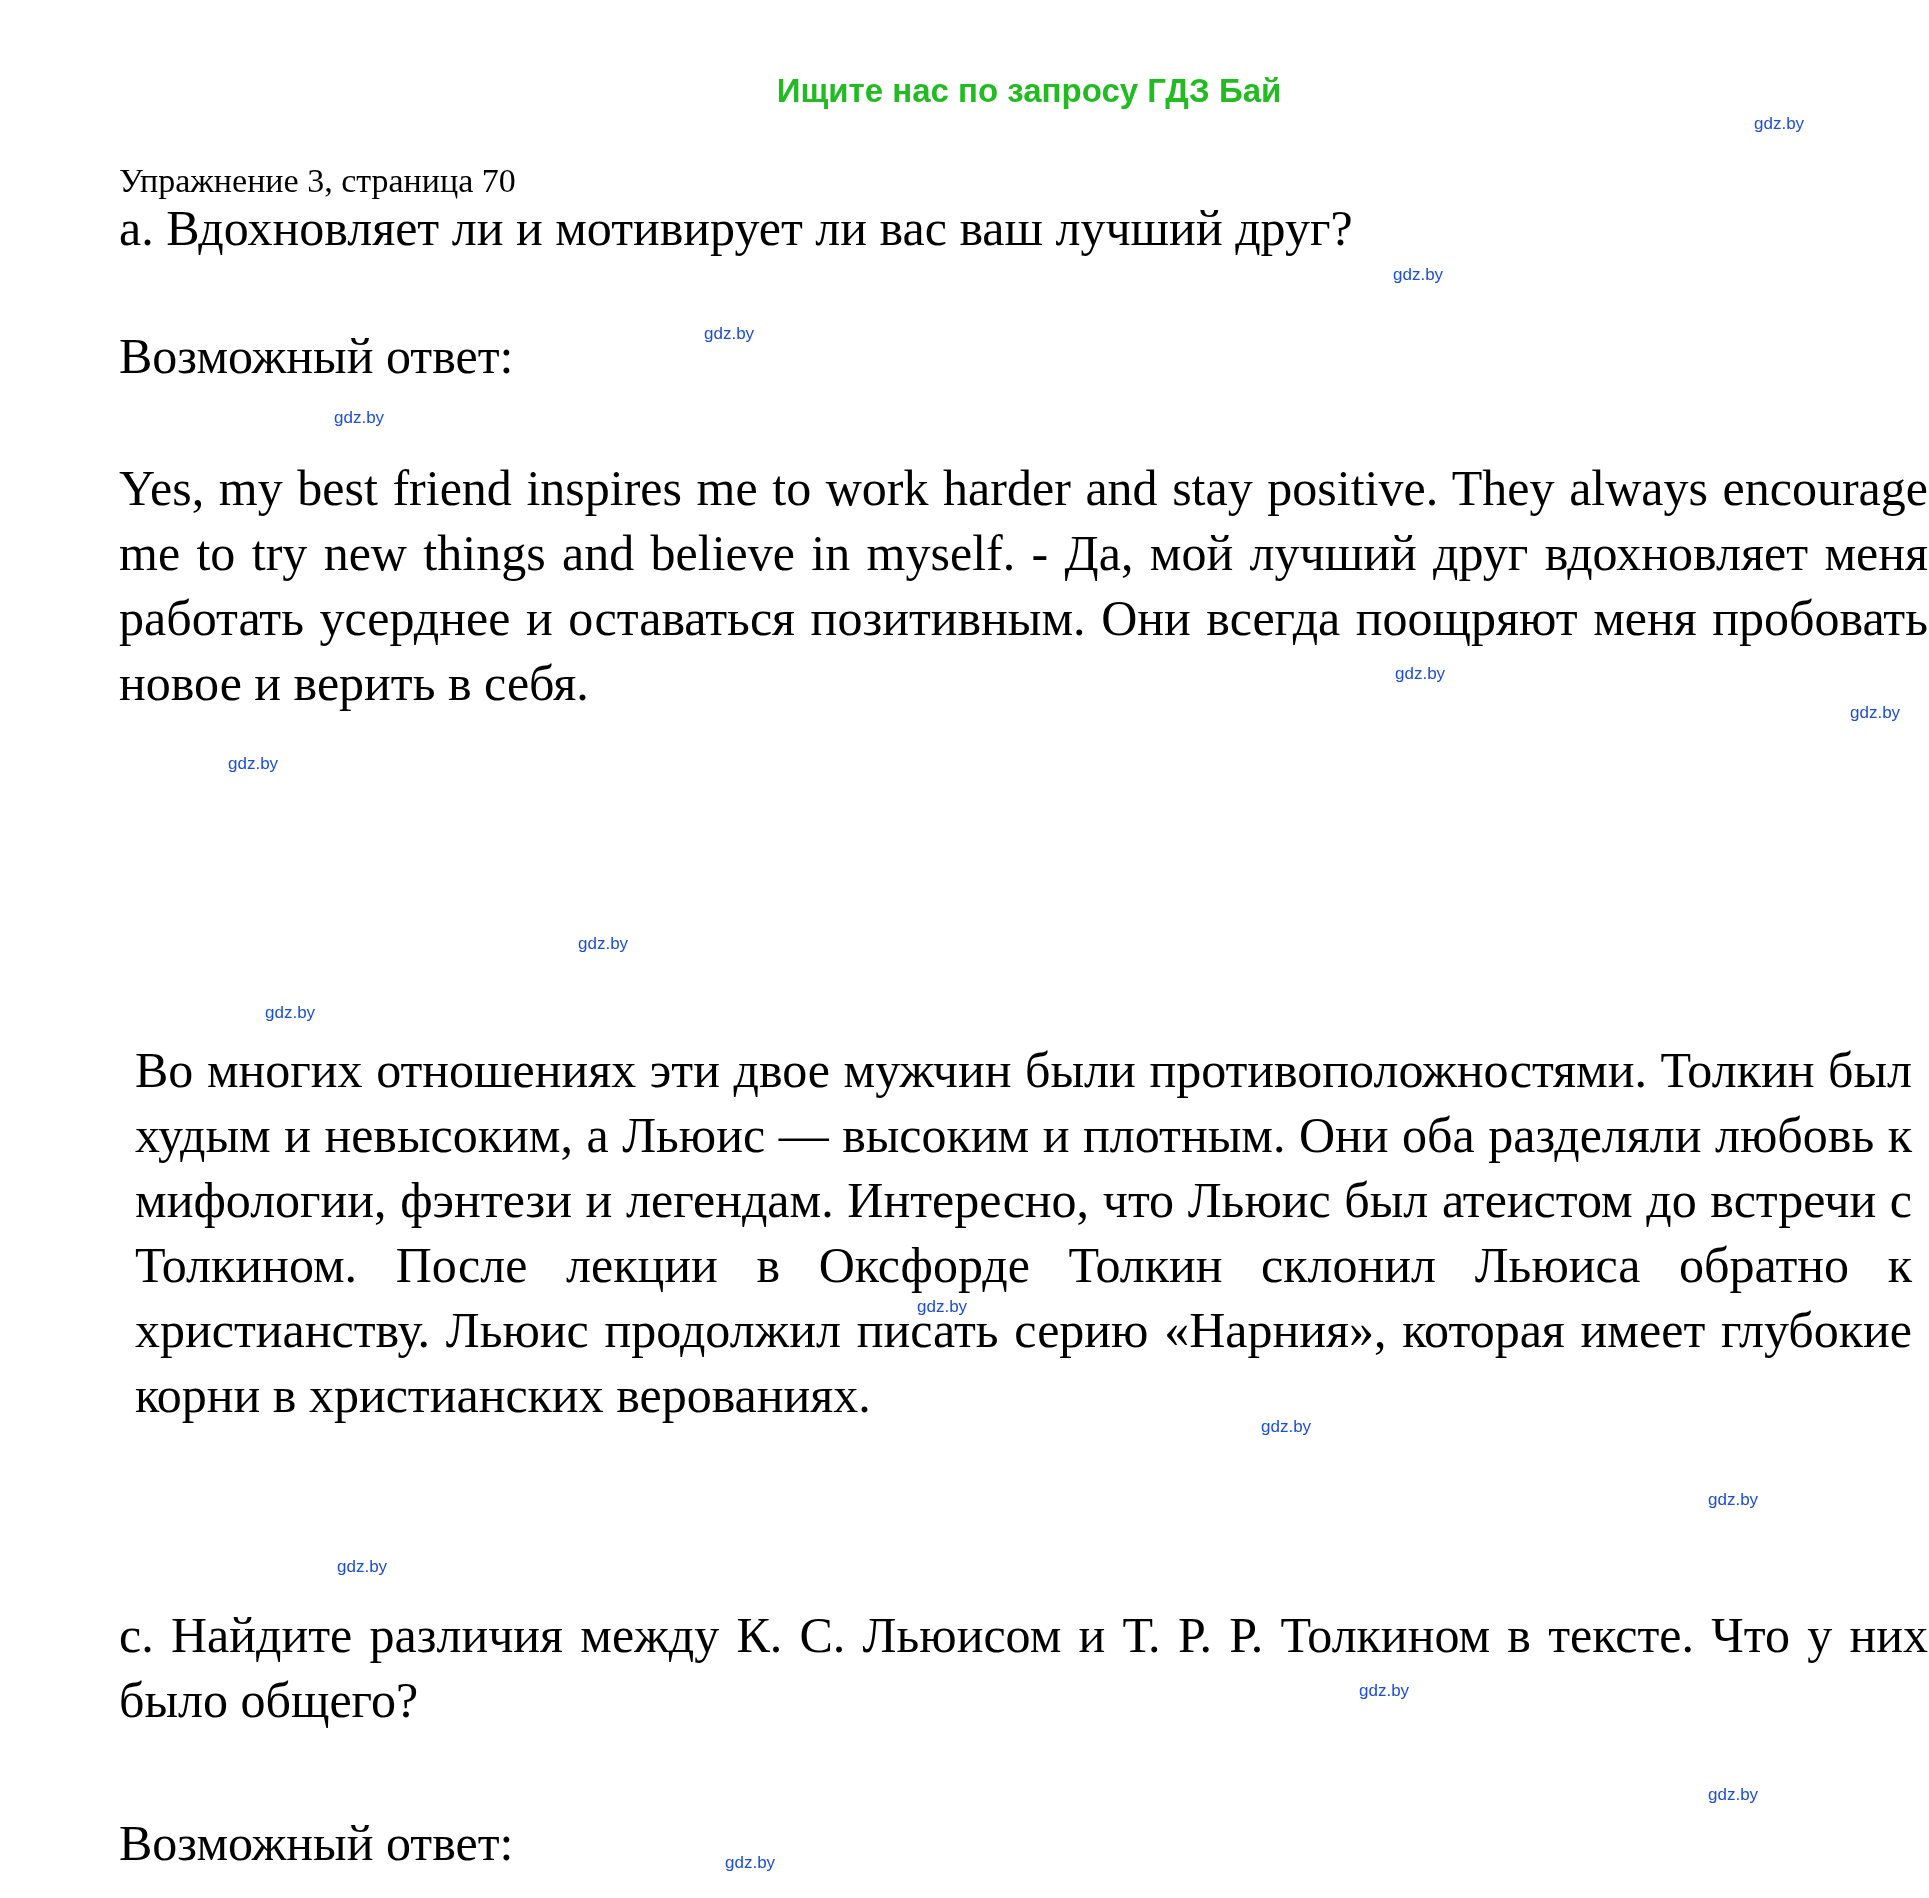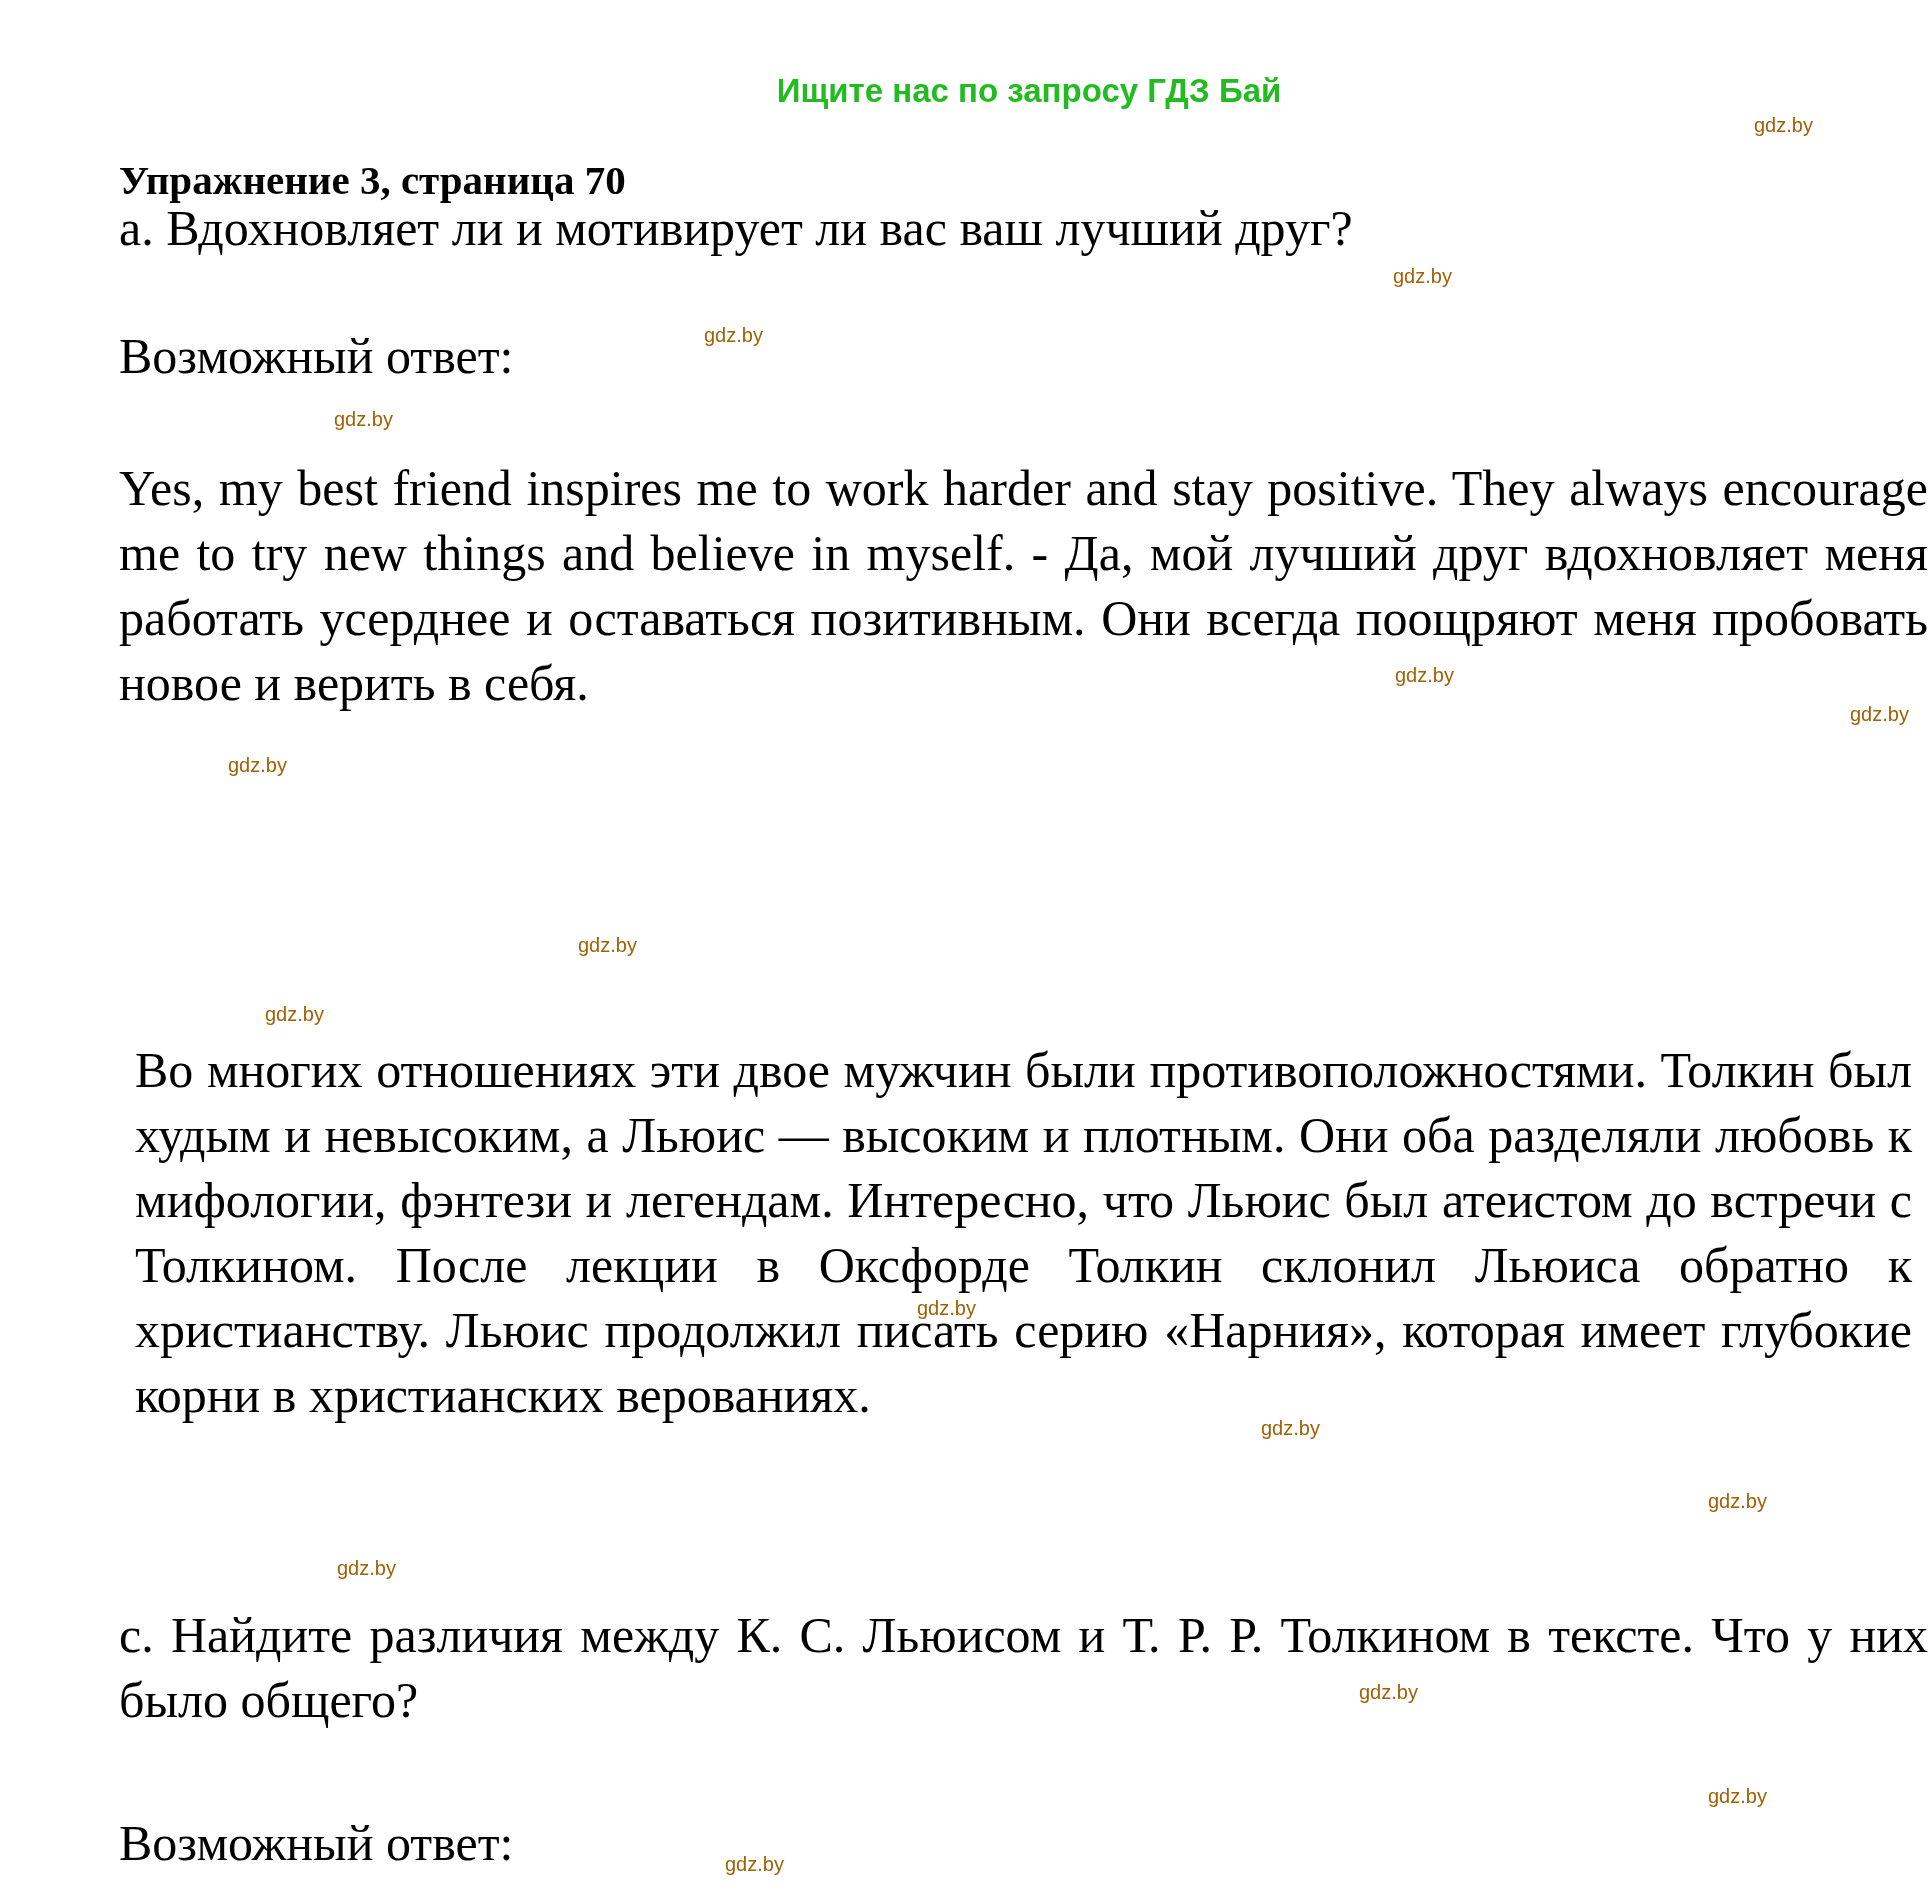--- a/index.html
+++ b/index.html
@@ -32,28 +32,28 @@
   .text {
     position: absolute;
     left: 55px;
     width: 1809px;
     font-size: 50px;
     line-height: 65px;
     color: #000000;
   }
   .justify { text-align: justify; }
   .title {
-    font-weight: bold;
-    font-size: 41px;
+    font-weight: normal;
+    font-size: 34px;
   }
   .wm {
     position: absolute;
     font-family: "Liberation Sans", sans-serif;
-    font-size: 20px;
-    color: #a16207;
+    font-size: 17px;
+    color: #1d4ed8;
     white-space: nowrap;
   }
   .footer {
     position: absolute;
     top: 1839px;
     left: 0;
     width: 100%;
     text-align: center;
     font-family: "Liberation Sans", sans-serif;
     font-size: 33px;

